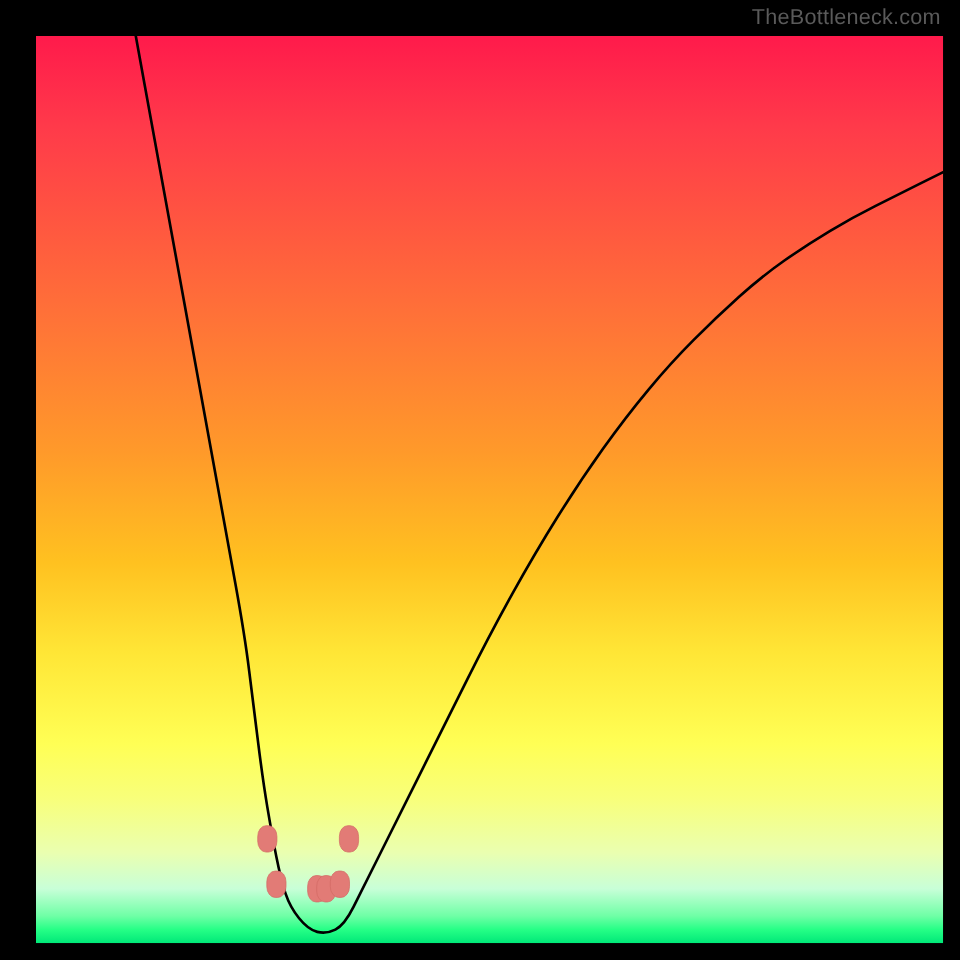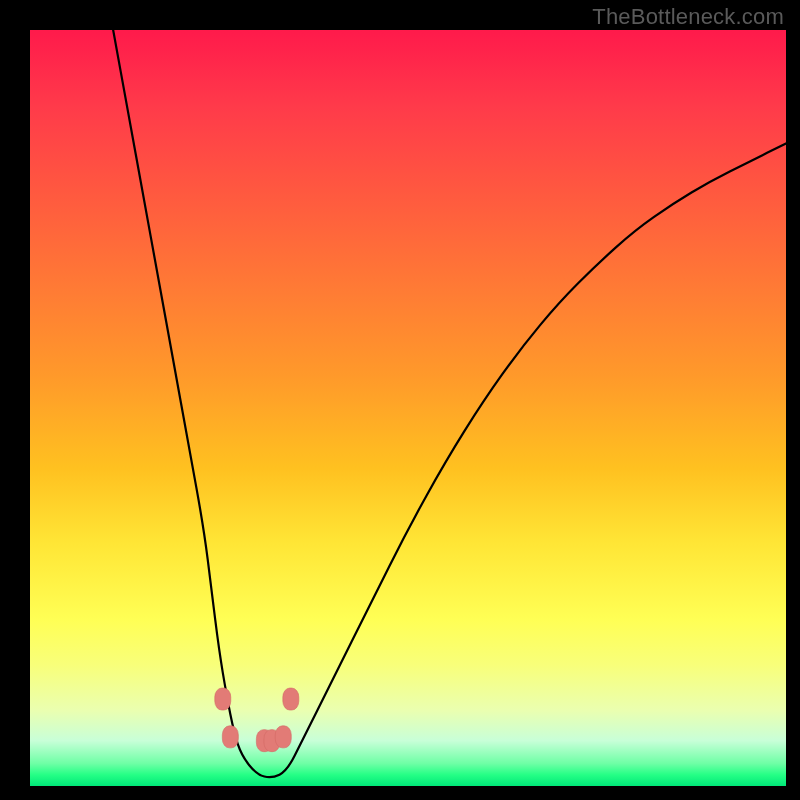--- a/index.html
+++ b/index.html
@@ -45,21 +45,21 @@
       #6fffa6 97%,
       #26ff86 98.5%,
       #00e878 100%
     );
   }
   .watermark {
     position: absolute;
     top: 4px;
     right: 16px;
     color: #5a5a5a;
-    font-size: 22px;
+    font-size: 18px;
     font-weight: 500;
     letter-spacing: 0.2px;
     user-select: none;
   }
   svg.curve {
     position: absolute;
     inset: 0;
   }
   .marker {
     fill: #e27b76;

